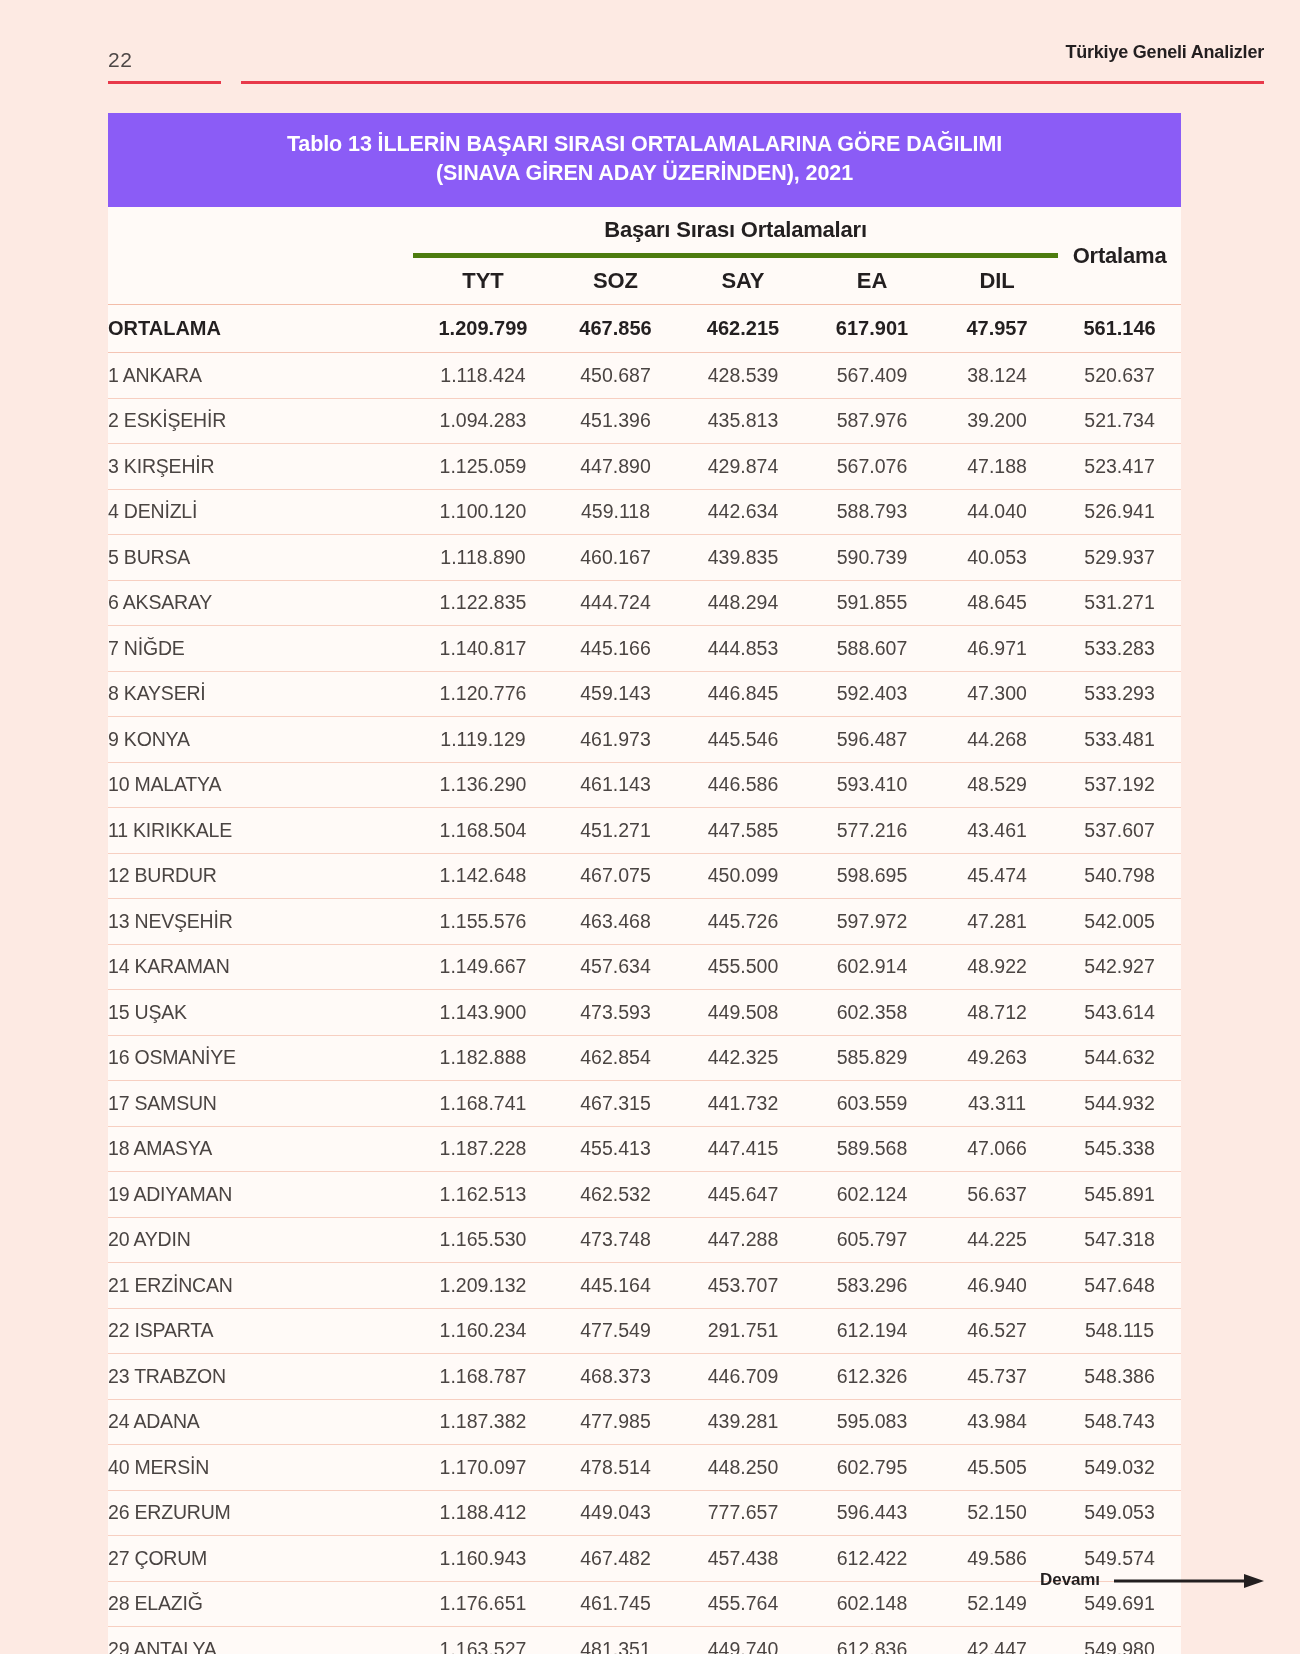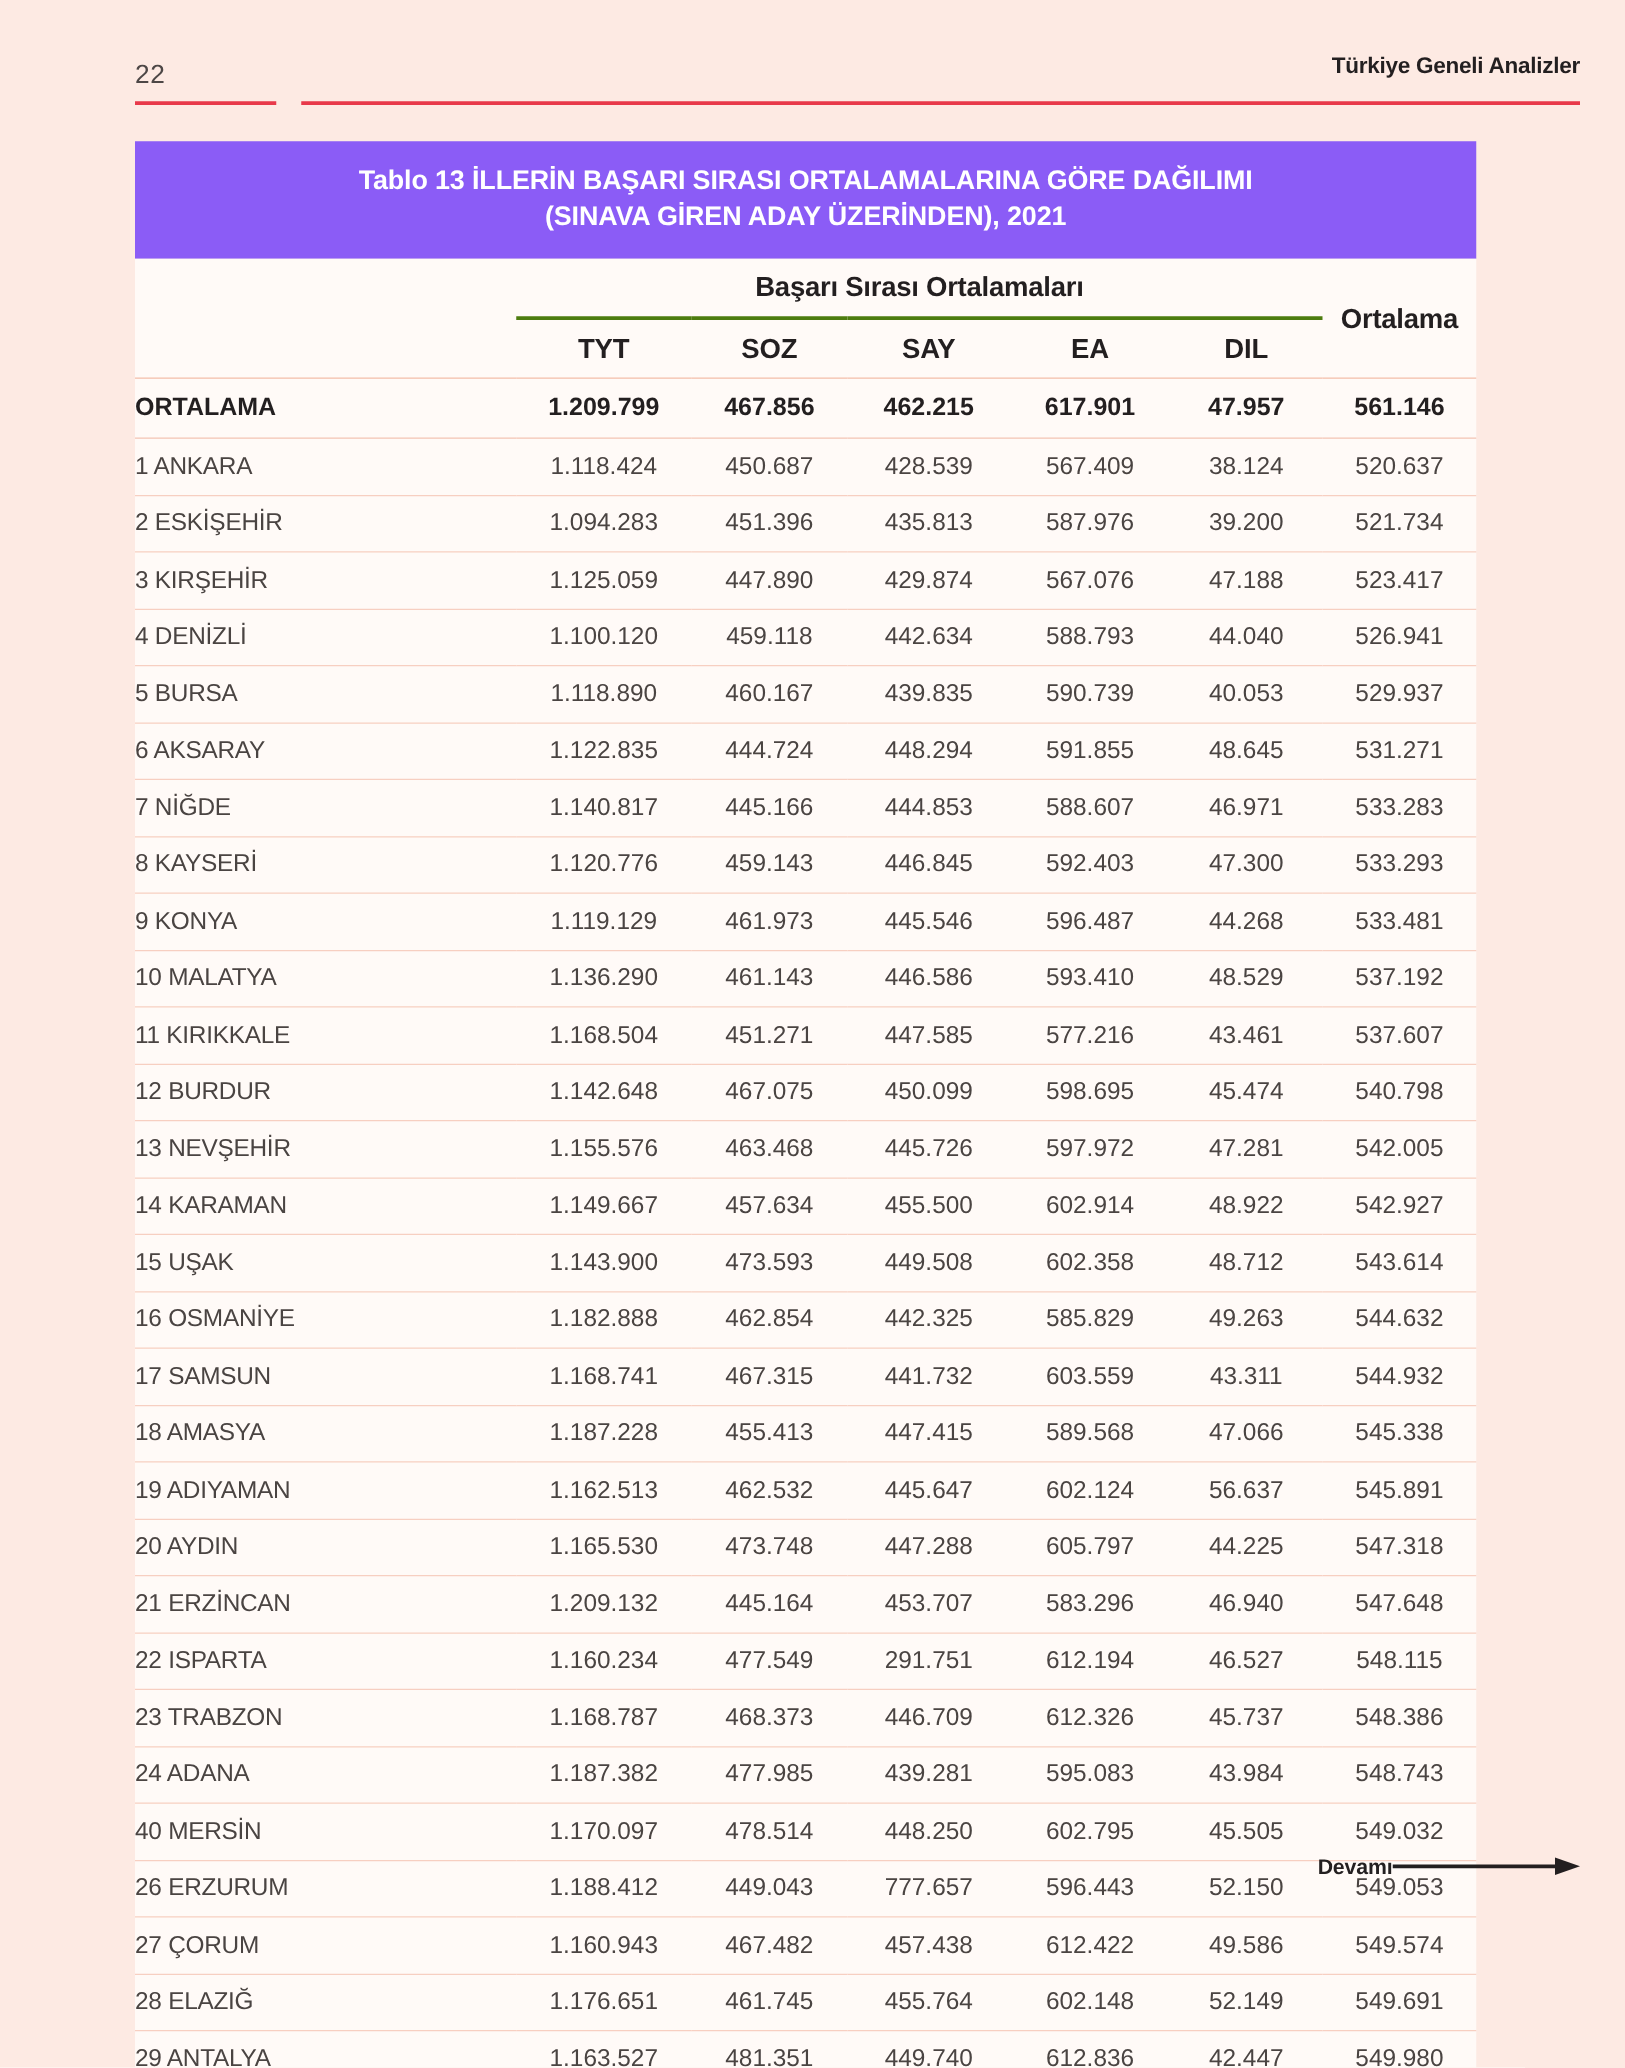--- a/index.html
+++ b/index.html
@@ -109,21 +109,21 @@
     padding: 0;
     vertical-align: middle;
   }
 
   .hdr-group {
     text-align: center;
     font-size: 22px;
     font-weight: 700;
     color: #231f20;
     height: 46px;
-    border-bottom: 3px solid #4d7c0f;
+    border-bottom: 5px solid #4d7c0f;
     letter-spacing: -0.2px;
   }
   .hdr-blank {
     border-bottom: none;
   }
   .hdr-sub {
     text-align: center;
     font-size: 22px;
     font-weight: 700;
     color: #231f20;
@@ -178,25 +178,26 @@
   td.num-ort {
     text-align: center;
     font-variant-numeric: tabular-nums;
   }
 
   
   .continued {
     position: absolute;
     left: 72px;
     right: 72px;
-    top: 1484px;
+    top: 1556px;
     height: 34px;
     display: flex;
-    align-items: flex-start;
+    align-items: flex-end;
     justify-content: flex-end;
+    gap: 14px;
   }
   .continued-label {
     font-size: 17px;
     font-weight: 700;
     color: #231f20;
     letter-spacing: -0.1px;
   }
   .continued-arrow {
     display: block;
   }

